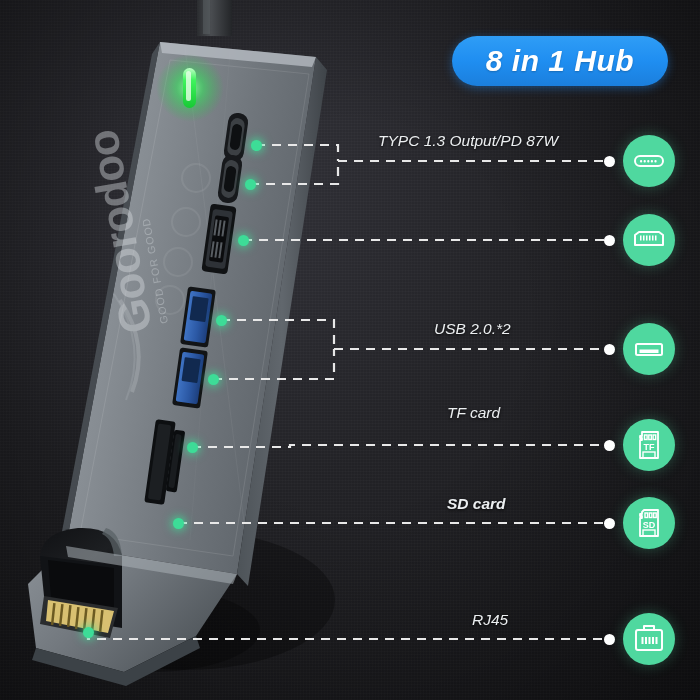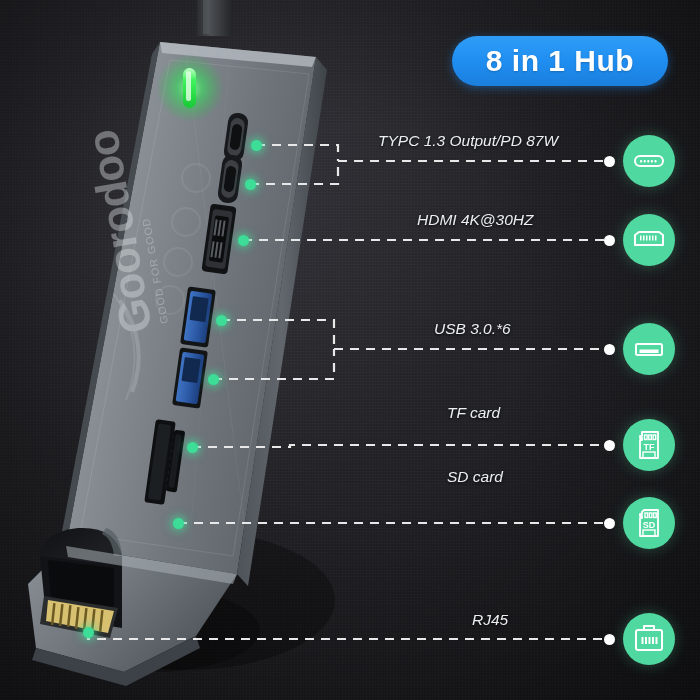--- a/index.html
+++ b/index.html
@@ -50,20 +50,21 @@
     box-shadow: 0 2px 10px rgba(30,130,230,0.45);
     display: flex;
     align-items: center;
     justify-content: center;
     z-index: 12;
   }
   .badge-text {
     color: #ffffff;
     font-size: 30px;
     font-weight: bold;
+    font-style: italic;
     letter-spacing: 0.5px;
     white-space: nowrap;
     text-shadow: 0 1px 2px rgba(0,0,0,0.22);
   }
 
   
   #device {
     position: absolute;
     left: 0; top: 0;
     width: 700px; height: 700px;
@@ -346,24 +347,23 @@
       <div class="port-dot" style="left: 88px; top: 632px;"></div>
       <div class="end-dot" style="left: 609px; top: 161px;"></div>
       <div class="end-dot" style="left: 609px; top: 240px;"></div>
       <div class="end-dot" style="left: 609px; top: 349px;"></div>
       <div class="end-dot" style="left: 609px; top: 445px;"></div>
       <div class="end-dot" style="left: 609px; top: 523px;"></div>
       <div class="end-dot" style="left: 609px; top: 639px;"></div>
     </div>
 
   <div class="callout-label" style="left:378px; top:132px;">TYPC 1.3 Output/PD 87W</div>
-  <div class="callout-label" style="left:417px; top:211px;">HDMI 4K@30HZ</div>
-  <div class="callout-label" style="left:434px; top:320px;">USB 3.0.*6</div>
+  <div class="callout-label" style="left:434px; top:320px;">USB 2.0.*2</div>
   <div class="callout-label" style="left:447px; top:404px;">TF card</div>
-  <div class="callout-label" style="left:447px; top:468px;">SD card</div>
+  <div class="callout-label" style="left:447px; top:495px;font-weight:bold;">SD card</div>
   <div class="callout-label" style="left:452px; top:611px;margin-left:20px;">RJ45</div>
 
   <div class="icon-circle" style="left:623px; top:135px;">
     <svg width="34" height="34" viewBox="0 0 34 34">
       <rect x="3" y="12" width="28" height="10" rx="5" fill="none" stroke="#ffffff" stroke-width="2"></rect>
       <g fill="#ffffff">
         <rect x="8" y="16" width="2.2" height="2.4" rx="1"></rect>
         <rect x="11.6" y="16" width="2.2" height="2.4" rx="1"></rect>
         <rect x="15.2" y="16" width="2.2" height="2.4" rx="1"></rect>
         <rect x="18.8" y="16" width="2.2" height="2.4" rx="1"></rect>

